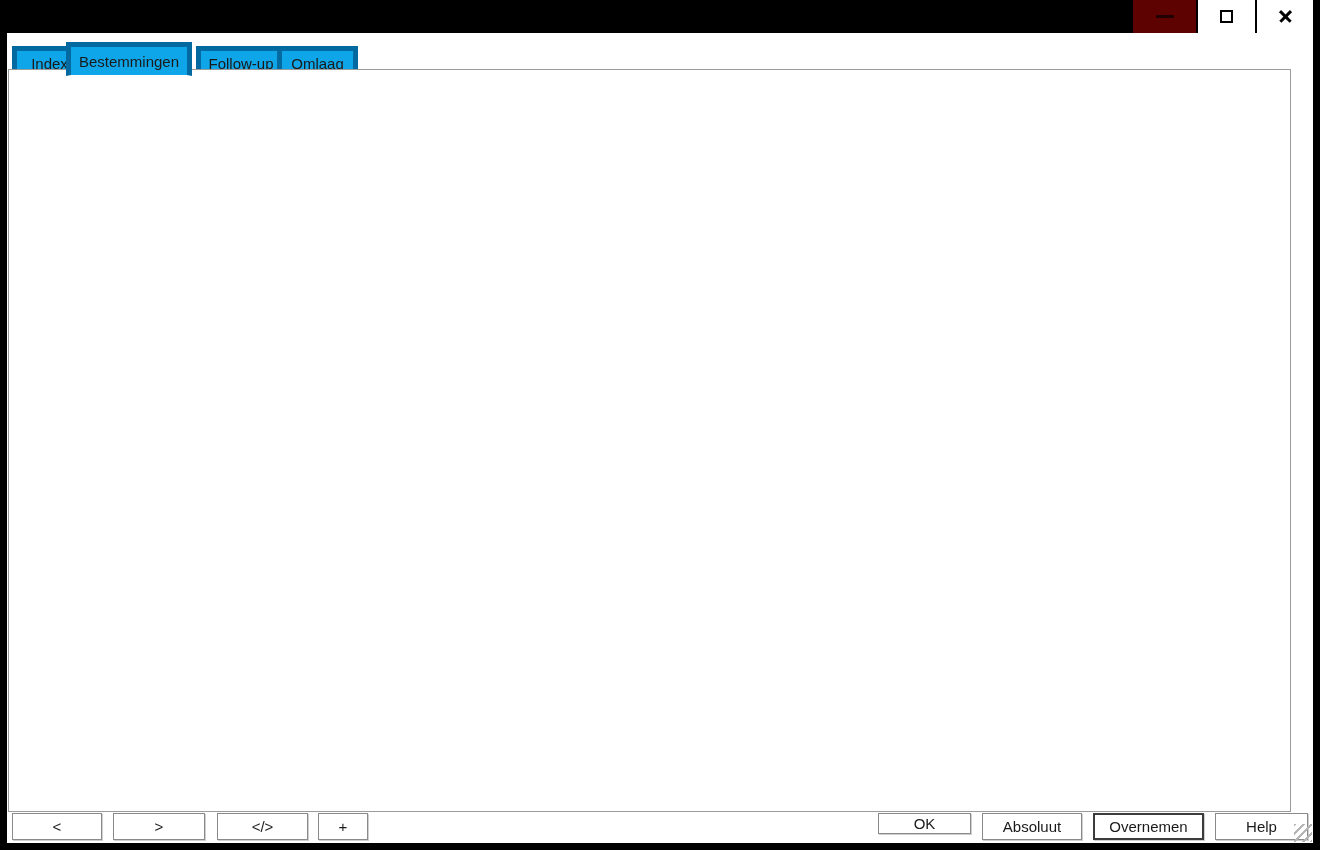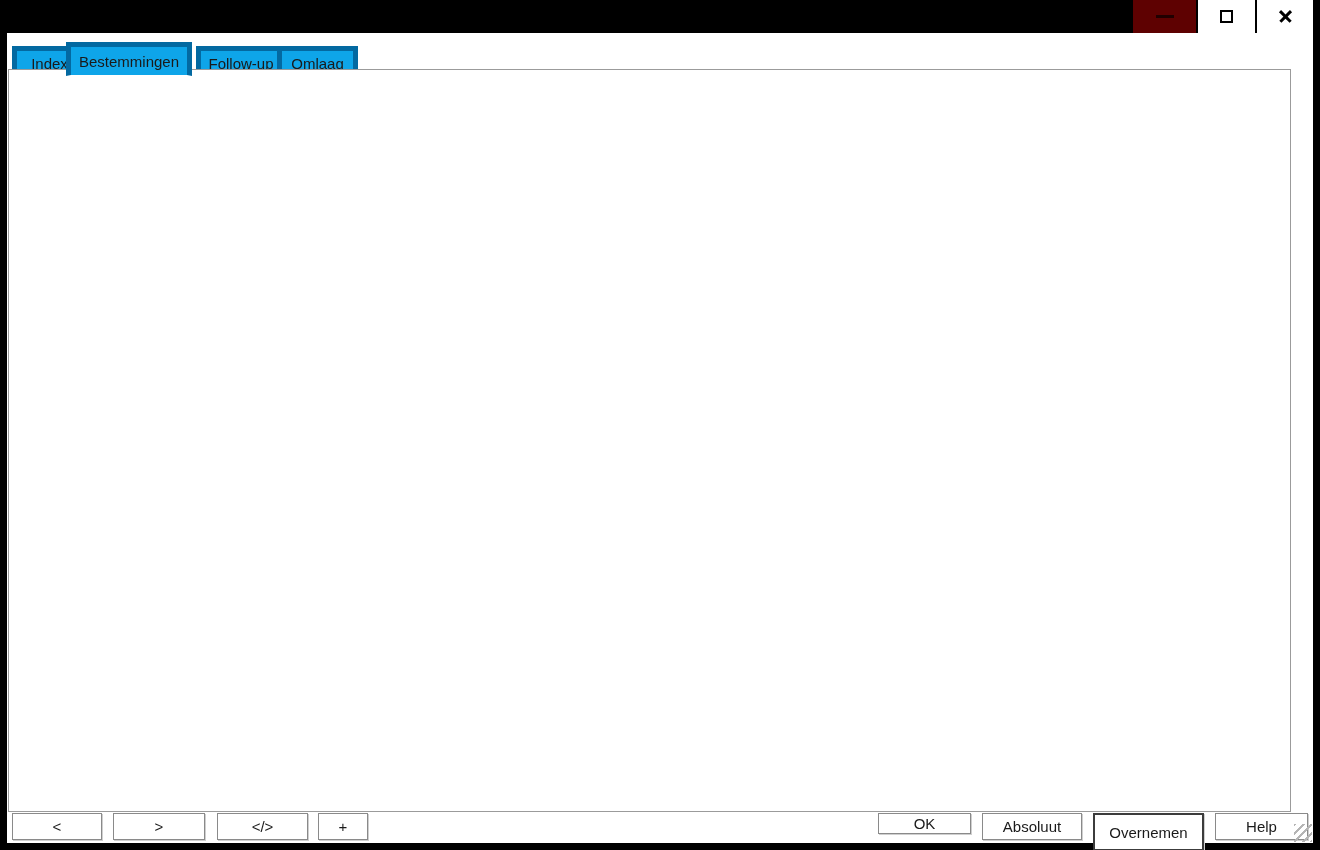--- a/index.html
+++ b/index.html
@@ -438,17 +438,17 @@
   <div class="btn dis" style="left:725px;top:763px;width:93px;height:28px;">Omhoog</div>
   <div class="btn dis" style="left:828px;top:763px;width:94px;height:28px;">Omlaag</div>
 
   <div class="btn" style="left:12px;top:813px;width:90px;height:27px;">&lt;</div>
   <div class="btn" style="left:113px;top:813px;width:92px;height:27px;">&gt;</div>
   <div class="btn" style="left:217px;top:813px;width:91px;height:27px;">&lt;/&gt;</div>
   <div class="btn" style="left:318px;top:813px;width:50px;height:27px;">+</div>
 
   <div class="btn" style="left:878px;top:813px;width:93px;height:21px;">OK</div>
   <div class="btn" style="left:982px;top:813px;width:100px;height:27px;">Absoluut</div>
-  <div class="btn default" style="left:1093px;top:813px;width:111px;height:38px;">Overnemen</div>
+  <div class="btn default" style="left:1093px;top:813px;width:111px;height:27px;">Overnemen</div>
   <div class="btn" style="left:1215px;top:813px;width:93px;height:27px;">Help</div>
 
   <div id="grip"></div>
 </div>
 
 </body></html>

